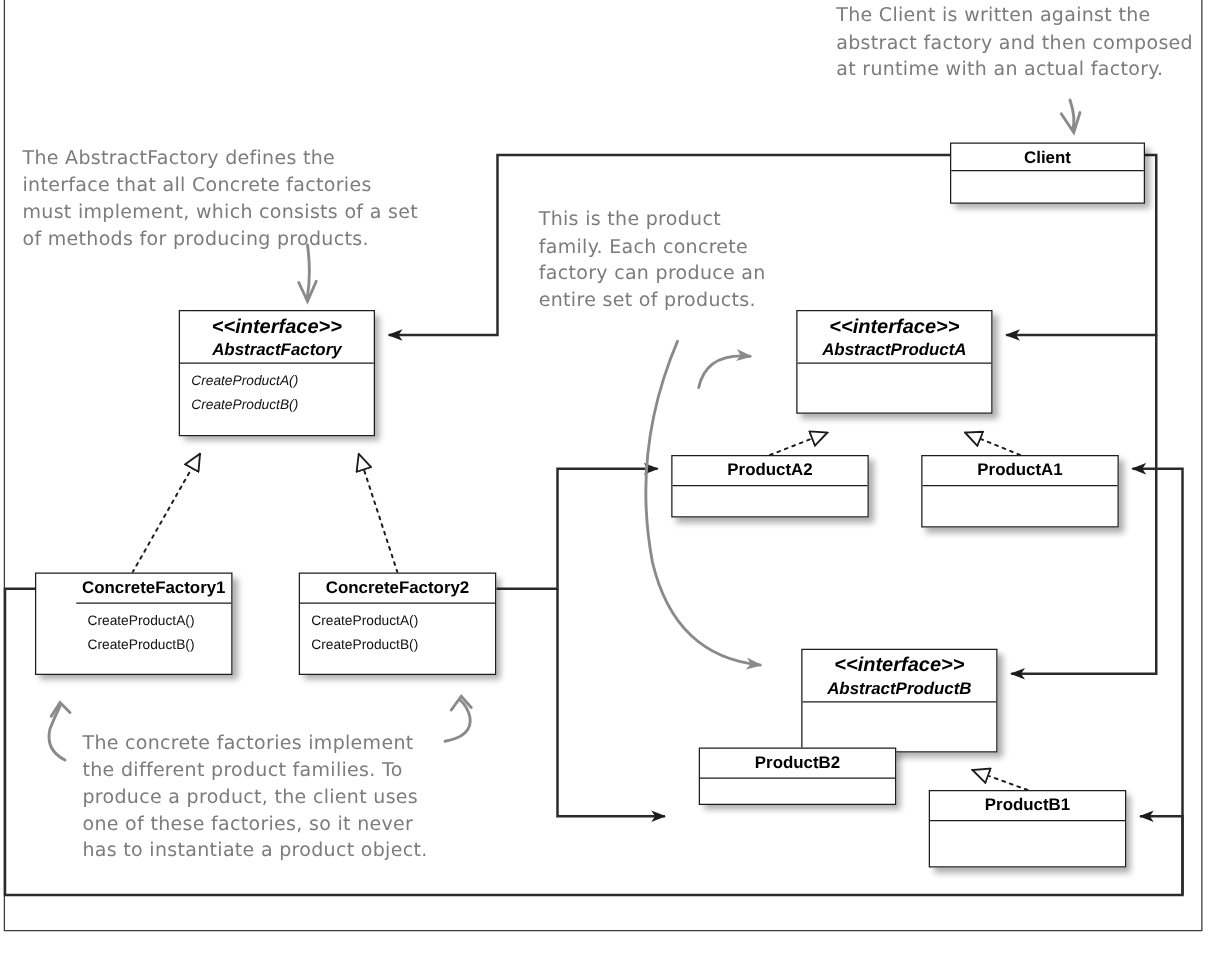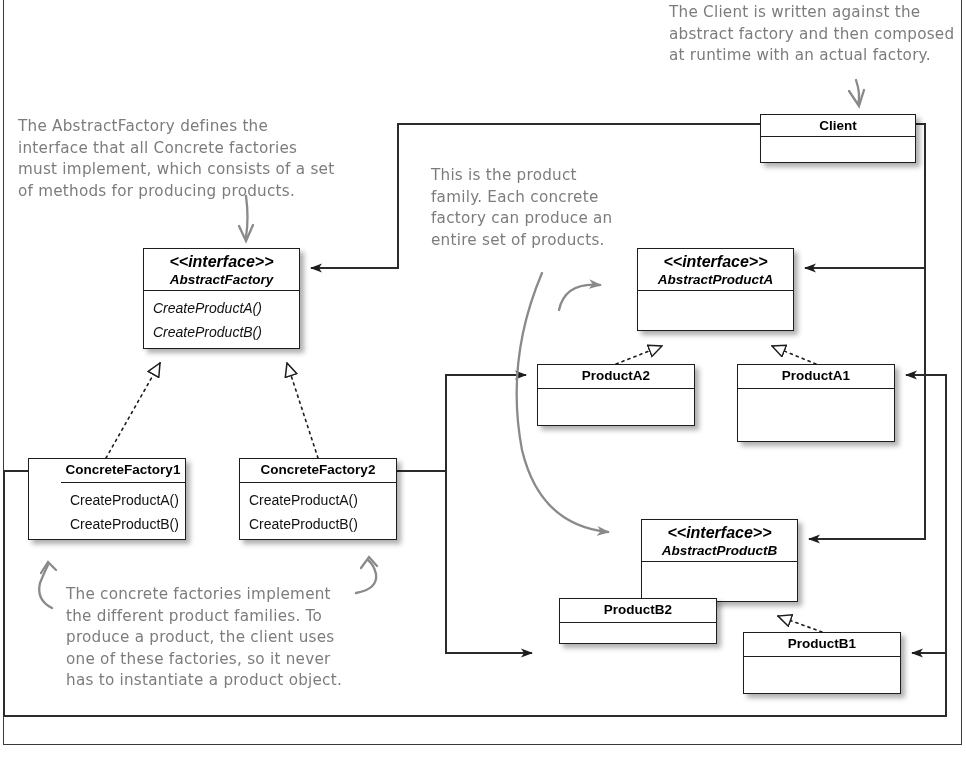--- a/index.html
+++ b/index.html
@@ -69,21 +69,21 @@
     font-weight: bold;
   }
   .uml-title.iface .cname {
     font-style: italic;
   }
   .uml-body {
     padding: 5px 9px 6px 9px;
     box-sizing: border-box;
   }
   .uml-method {
-    font-size: 14px;
+    font-size: 11px;
     color: #111111;
     line-height: 1.72;
     white-space: nowrap;
   }
   .uml-body.abstract .uml-method {
     font-style: italic;
   }
 
   
   #box-client        { left: 760px; top: 114px; width: 156px; height: 49px; }
@@ -97,24 +97,24 @@
 
   #box-abstractproductb { left: 641px; top: 519px; width: 157px; height: 83px; }
   #box-abstractproductb .uml-title { height: 42px; }
 
   #box-concretefactory1 { left: 28px; top: 458px; width: 158px; height: 82px; padding-left: 32px; }
   #box-concretefactory1 .uml-title { height: 24px; padding-top: 3px; }
 
   #box-concretefactory2 { left: 239px; top: 458px; width: 158px; height: 82px; }
   #box-concretefactory2 .uml-title { height: 24px; padding-top: 3px; }
 
-  #box-producta2 { left: 537px; top: 364px; width: 158px; height: 62px; }
+  #box-producta2 { left: 537px; top: 364px; width: 158px; height: 50px; }
   #box-producta2 .uml-title { height: 24px; padding-top: 3px; }
 
-  #box-producta1 { left: 737px; top: 364px; width: 158px; height: 78px; }
+  #box-producta1 { left: 737px; top: 364px; width: 158px; height: 58px; }
   #box-producta1 .uml-title { height: 24px; padding-top: 3px; }
 
   #box-productb2 { left: 543px; top: 598px; width: 158px; height: 46px; margin-left: 16px; }
   #box-productb2 .uml-title { height: 24px; padding-top: 3px; }
 
   #box-productb1 { left: 743px; top: 632px; width: 158px; height: 62px; }
   #box-productb1 .uml-title { height: 24px; padding-top: 3px; }
 
   
   .annot {

